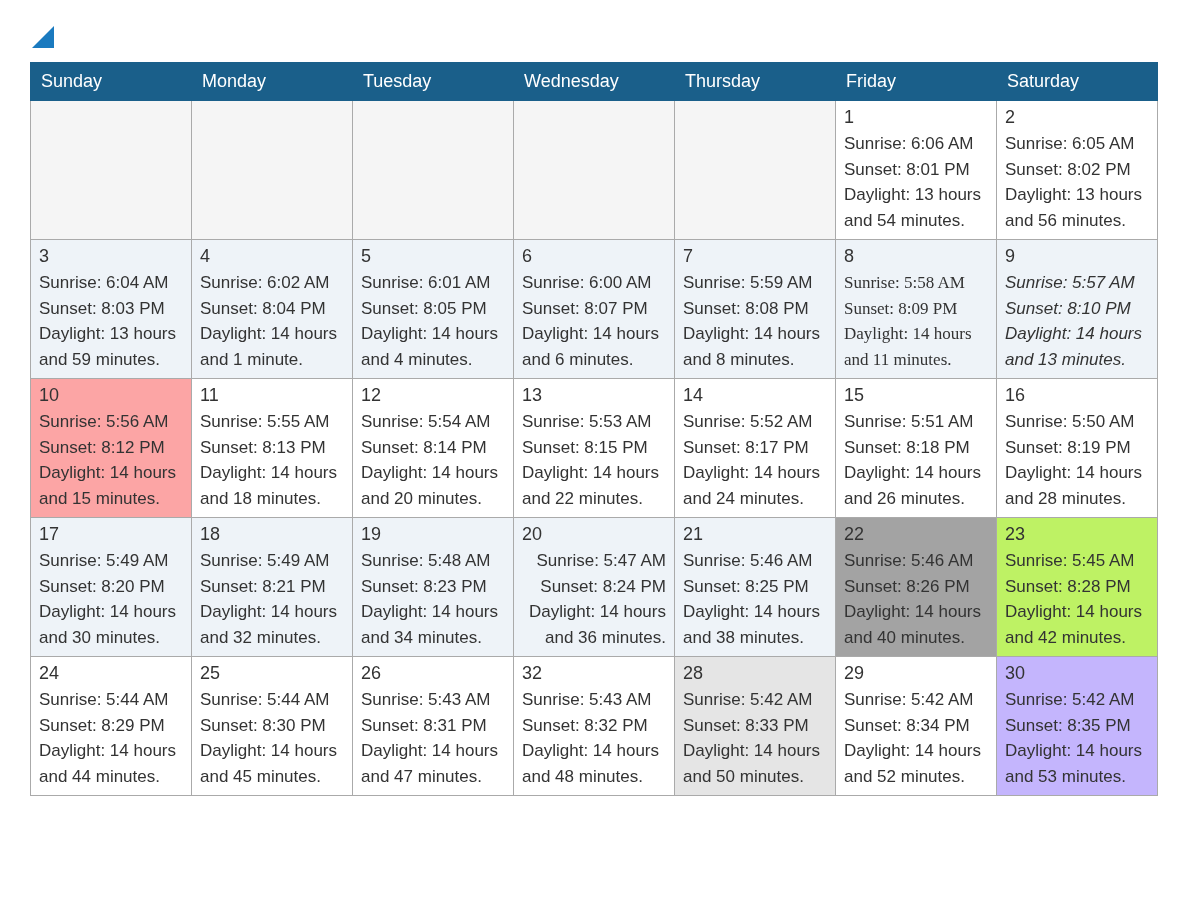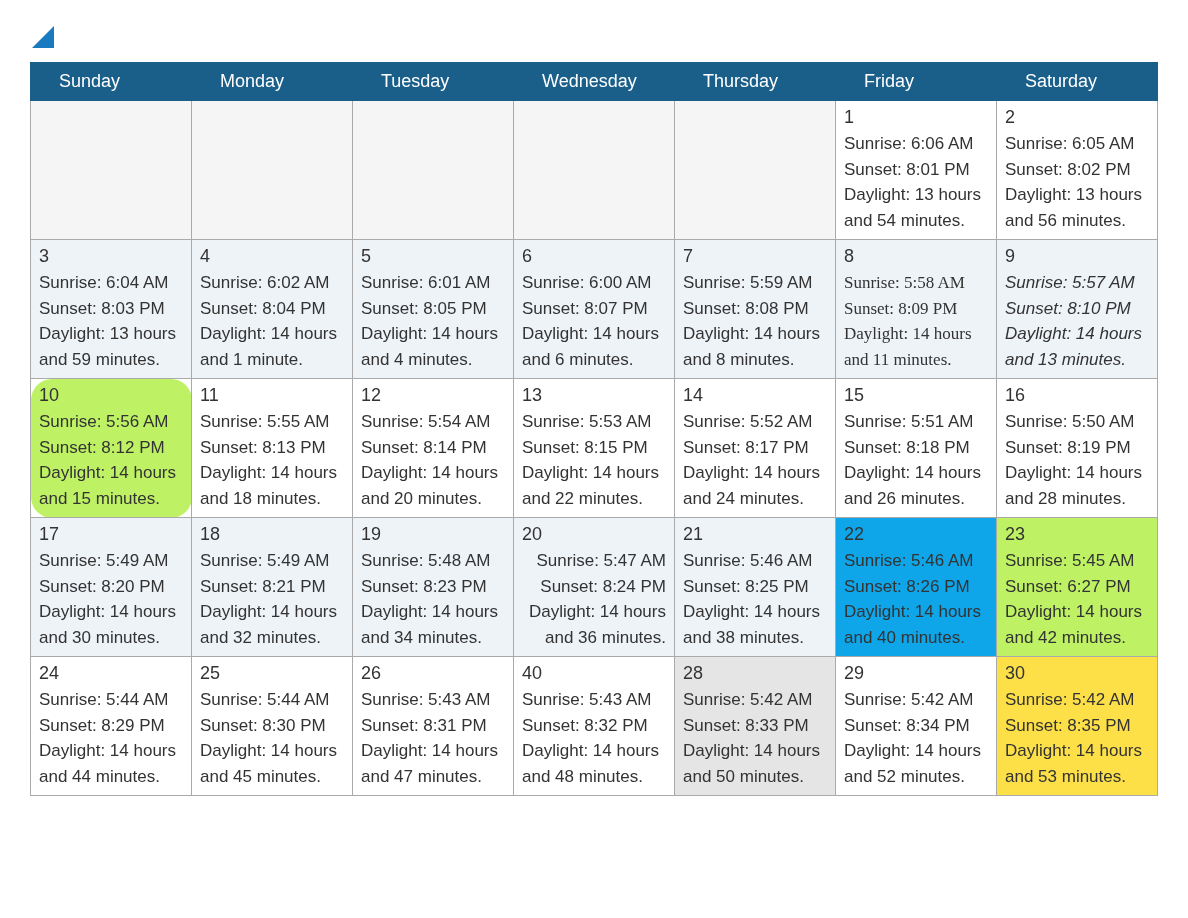--- a/index.html
+++ b/index.html
@@ -52,21 +52,21 @@
     }
     .calendar {
       width: 100%;
       border-collapse: collapse;
       border: 1px solid #aaa;
     }
     .calendar th {
       background-color: #1a5f8a;
       color: #fff;
       text-align: left;
-      padding: 8px 28px;
+      padding: 8px 10px;
       font-size: 18px;
       font-weight: normal;
       border: 1px solid #1a5f8a;
     }
     .calendar td {
       border: 1px solid #aaa;
       vertical-align: top;
       padding: 6px 8px;
       width: calc(100% / 7);
       min-height: 110px;
@@ -198,21 +198,21 @@
         </td>
         <td style="background: rgb(238, 243, 248);">
           <span class="day-number">9</span>
           <div class="day-info" style="white-space: pre-line; font-style: italic;">Sunrise: 5:57 AM
 Sunset: 8:10 PM
 Daylight: 14 hours
 and 13 minutes.</div>
         </td>
       </tr>
       <tr>
-        <td style="background: #bef264; border-radius: 21px;">
+        <td style="background: #fca5a5;">
           <span class="day-number">10</span>
           <div class="day-info" style="white-space: pre-line;">Sunrise: 5:56 AM
 Sunset: 8:12 PM
 Daylight: 14 hours
 and 15 minutes.</div>
         </td>
         <td style="background: rgb(255, 255, 255);">
           <span class="day-number">11</span>
           <div class="day-info" style="white-space: pre-line;">Sunrise: 5:55 AM
 Sunset: 8:13 PM
@@ -284,31 +284,31 @@
 Daylight: 14 hours
 and 36 minutes.</div>
         </td>
         <td style="background: rgb(238, 243, 248);">
           <span class="day-number">21</span>
           <div class="day-info" style="white-space: pre-line;">Sunrise: 5:46 AM
 Sunset: 8:25 PM
 Daylight: 14 hours
 and 38 minutes.</div>
         </td>
-        <td style="background: #0ea5e9;">
+        <td style="background: #a3a3a3;">
           <span class="day-number">22</span>
           <div class="day-info" style="white-space: pre-line;">Sunrise: 5:46 AM
 Sunset: 8:26 PM
 Daylight: 14 hours
 and 40 minutes.</div>
         </td>
         <td style="background: #bef264;">
           <span class="day-number">23</span>
           <div class="day-info" style="white-space: pre-line;">Sunrise: 5:45 AM
-Sunset: 6:27 PM
+Sunset: 8:28 PM
 Daylight: 14 hours
 and 42 minutes.</div>
         </td>
       </tr>
       <tr>
         <td style="background: rgb(255, 255, 255);">
           <span class="day-number">24</span>
           <div class="day-info" style="white-space: pre-line;">Sunrise: 5:44 AM
 Sunset: 8:29 PM
 Daylight: 14 hours
@@ -322,41 +322,41 @@
 and 45 minutes.</div>
         </td>
         <td style="background: rgb(255, 255, 255);">
           <span class="day-number">26</span>
           <div class="day-info" style="white-space: pre-line;">Sunrise: 5:43 AM
 Sunset: 8:31 PM
 Daylight: 14 hours
 and 47 minutes.</div>
         </td>
         <td style="background: rgb(255, 255, 255);">
-          <span class="day-number">40</span>
+          <span class="day-number">32</span>
           <div class="day-info" style="white-space: pre-line;">Sunrise: 5:43 AM
 Sunset: 8:32 PM
 Daylight: 14 hours
 and 48 minutes.</div>
         </td>
         <td style="background: #e5e5e5;">
           <span class="day-number">28</span>
           <div class="day-info" style="white-space: pre-line;">Sunrise: 5:42 AM
 Sunset: 8:33 PM
 Daylight: 14 hours
 and 50 minutes.</div>
         </td>
         <td style="background: rgb(255, 255, 255);">
           <span class="day-number">29</span>
           <div class="day-info" style="white-space: pre-line;">Sunrise: 5:42 AM
 Sunset: 8:34 PM
 Daylight: 14 hours
 and 52 minutes.</div>
         </td>
-        <td style="background: #fde047; margin-left: 40px;">
+        <td style="background: #c4b5fd; margin-left: 40px;">
           <span class="day-number">30</span>
           <div class="day-info" style="white-space: pre-line;">Sunrise: 5:42 AM
 Sunset: 8:35 PM
 Daylight: 14 hours
 and 53 minutes.</div>
         </td>
       </tr>
     </tbody>
 </table>
 

